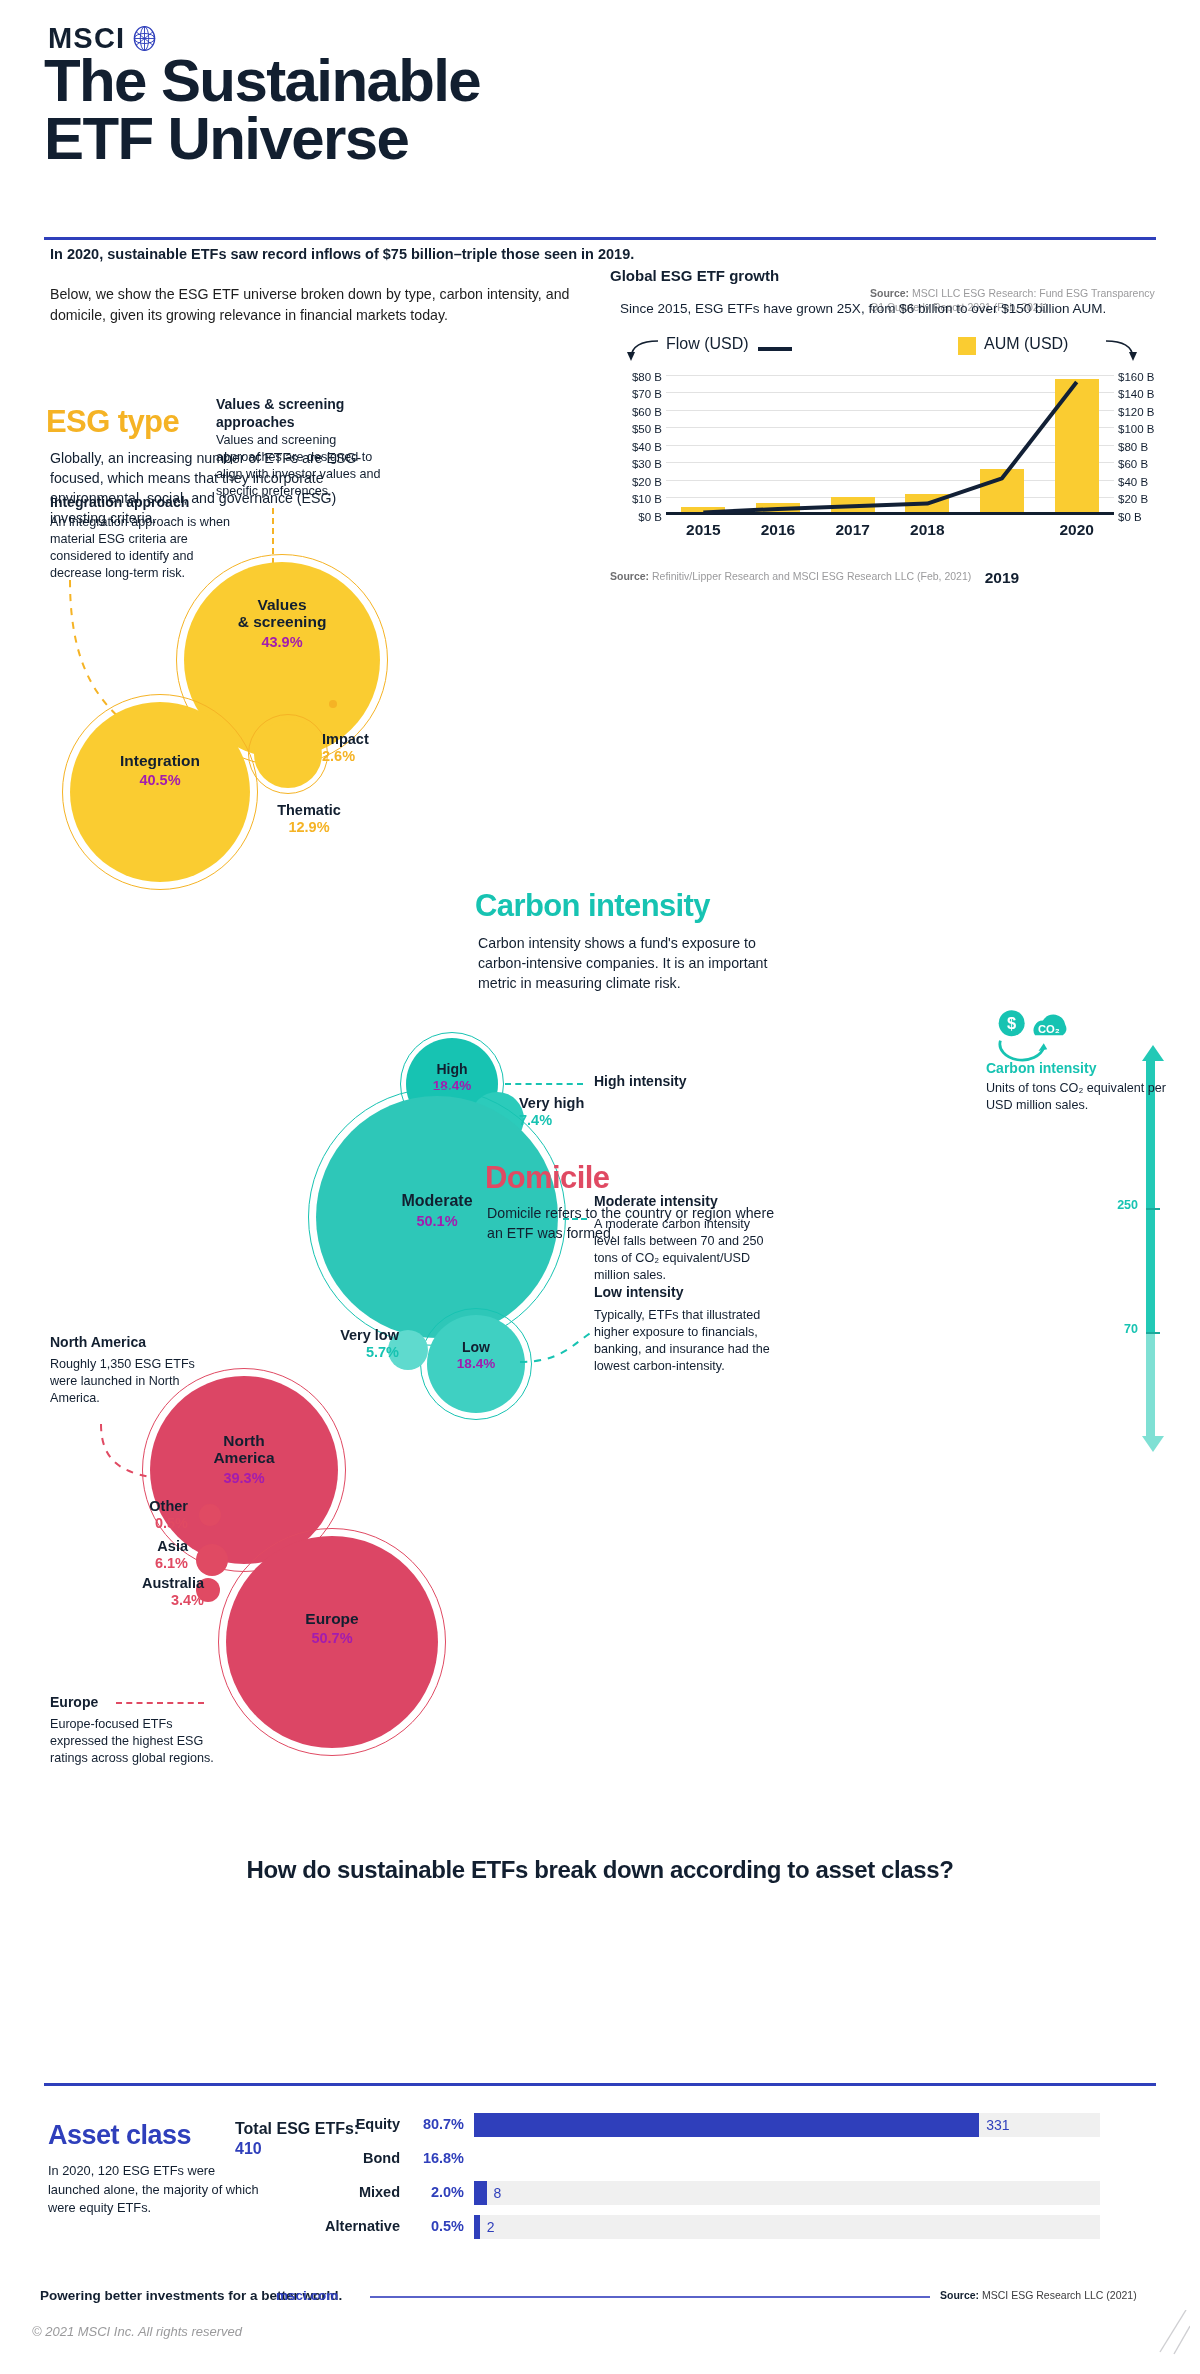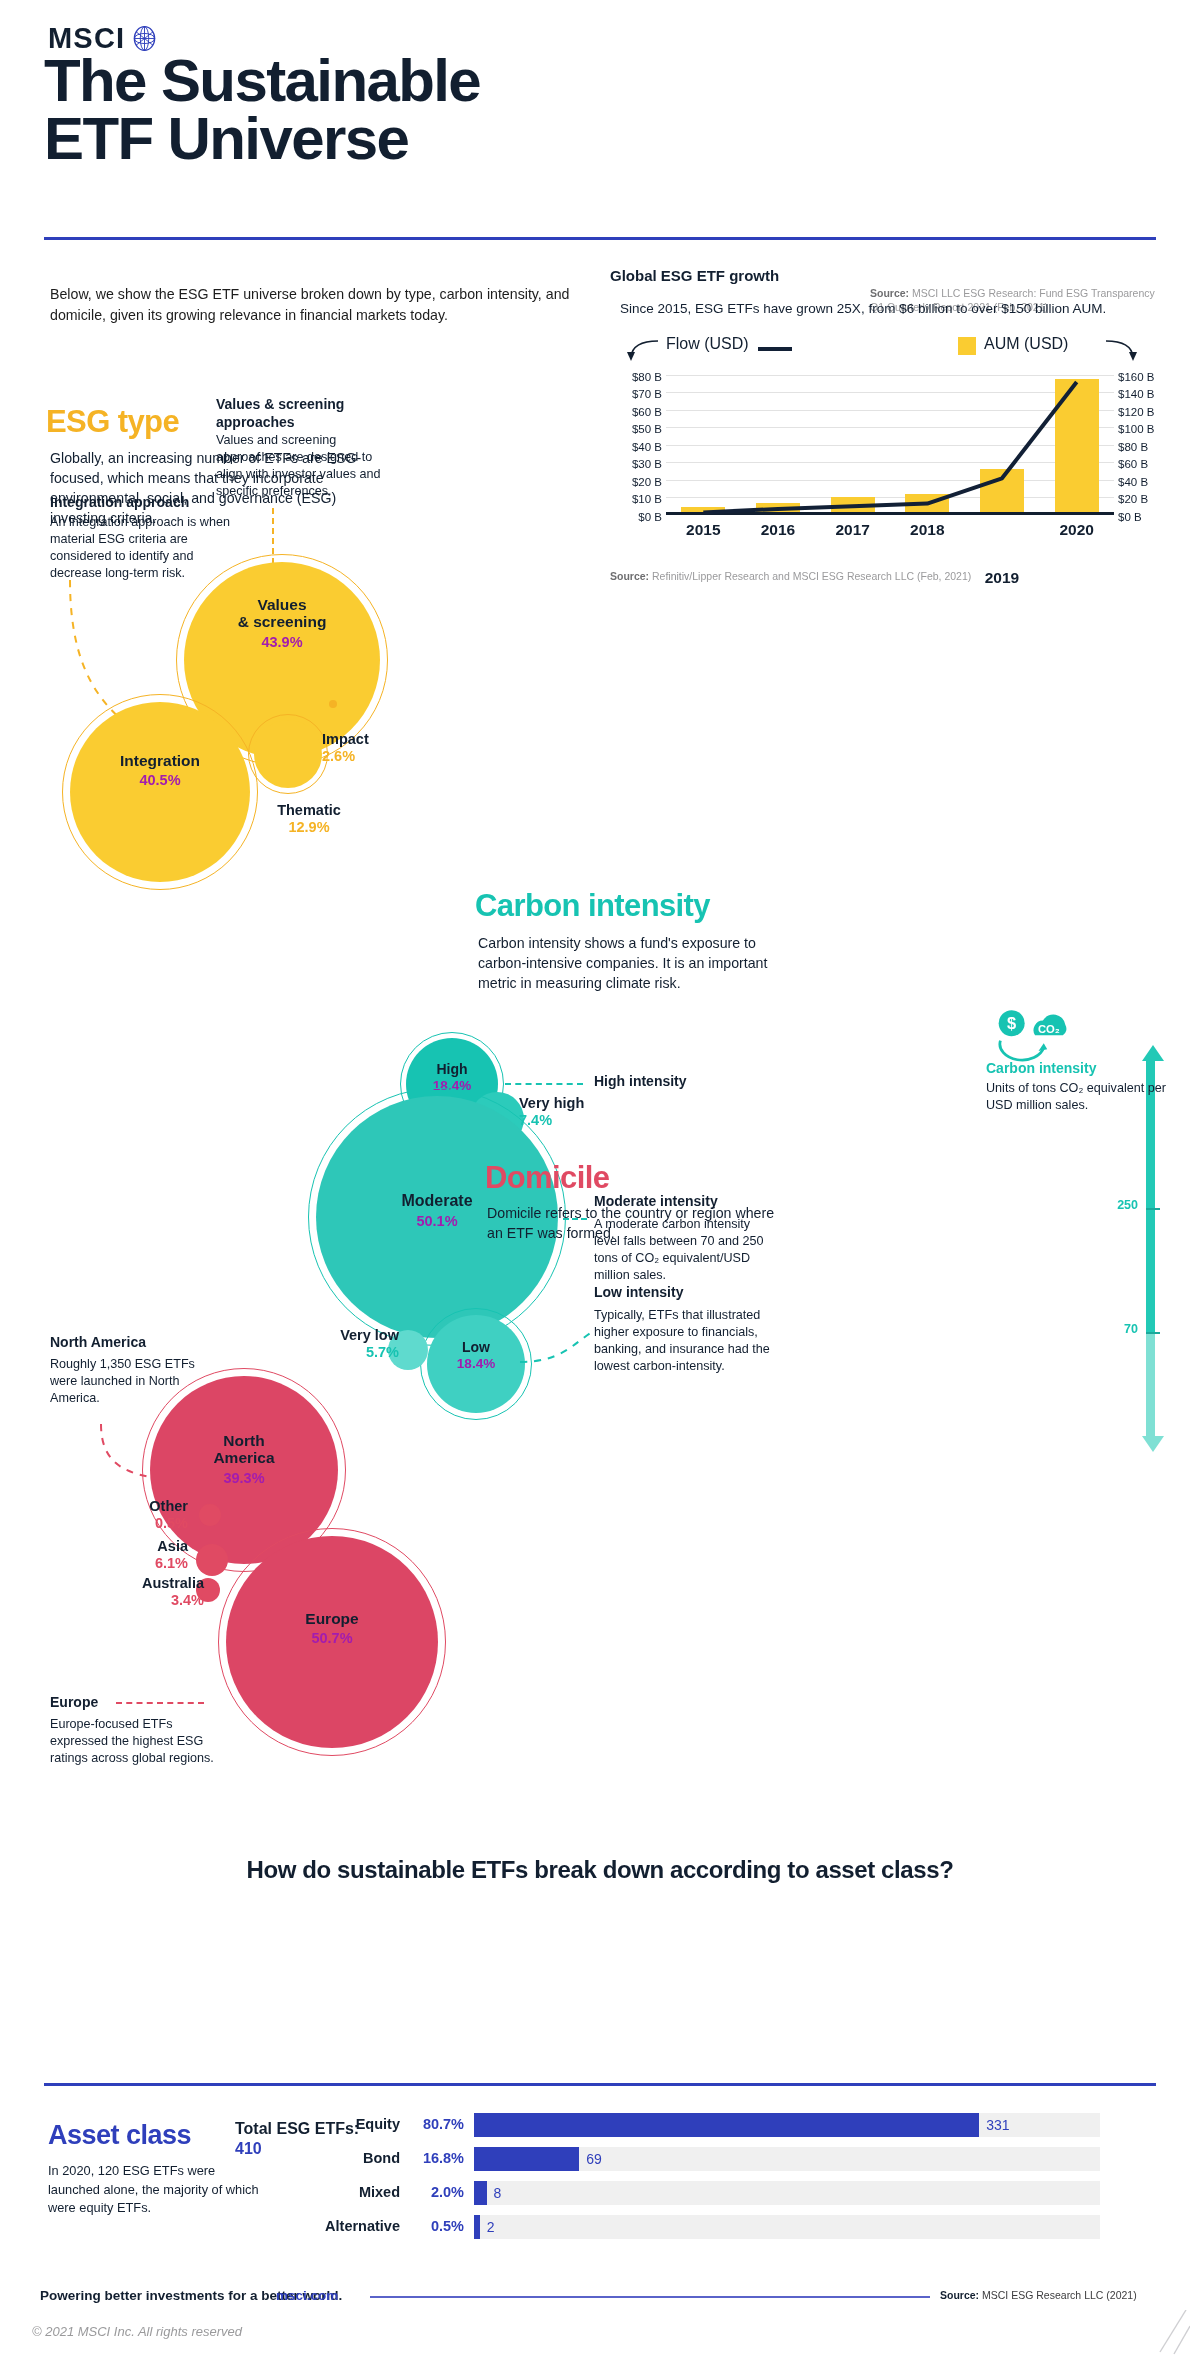--- a/index.html
+++ b/index.html
@@ -164,20 +164,21 @@
         <ellipse cx="16" cy="16" rx="12" ry="6" fill="none" stroke="#2f3fbb" stroke-width="1.1"></ellipse>
       </svg>
     </span>
   </div>
 
   <h1 id="main-title" class="abs">
     <span>The Sustainable</span>
     <span class="l2">ETF Universe</span>
   </h1>
 
+  <div id="lede" class="abs">In 2020, sustainable ETFs saw record inflows of $75 billion–triple those seen in 2019.</div>
   <div id="subhead" class="abs">Below, we show the ESG ETF universe broken down by type, carbon intensity, and domicile, given its growing relevance in financial markets today.</div>
 
   <div id="header-source" class="abs src">
     <b>Source:</b>
     <span>MSCI LLC ESG Research: Fund ESG Transparency Q1 Quarterly Report 2021 (Feb, 2021)</span>
   </div>
 
   <div id="rule-top" class="abs"></div>
 
   <div id="esg-title" class="abs sec-title">ESG type</div>
@@ -432,24 +433,20 @@
         <div class="blab">Equity</div>
         <div class="bpct">80.7%</div>
         <div class="btrack">
           <div class="bfill" style="width: 80.7%;"></div>
           <div class="bval" style="left: calc(80.7% + 7px);">331</div>
         </div>
       </div>
       <div class="brow">
         <div class="blab">Bond</div>
         <div class="bpct">16.8%</div>
-        <div class="btrack">
-          <div class="bfill" style="width: 16.8%;"></div>
-          <div class="bval" style="left: calc(16.8% + 7px);">69</div>
-        </div>
       </div>
       <div class="brow">
         <div class="blab">Mixed</div>
         <div class="bpct">2.0%</div>
         <div class="btrack">
           <div class="bfill" style="width: 2%;"></div>
           <div class="bval" style="left: calc(2% + 7px);">8</div>
         </div>
       </div>
       <div class="brow">

